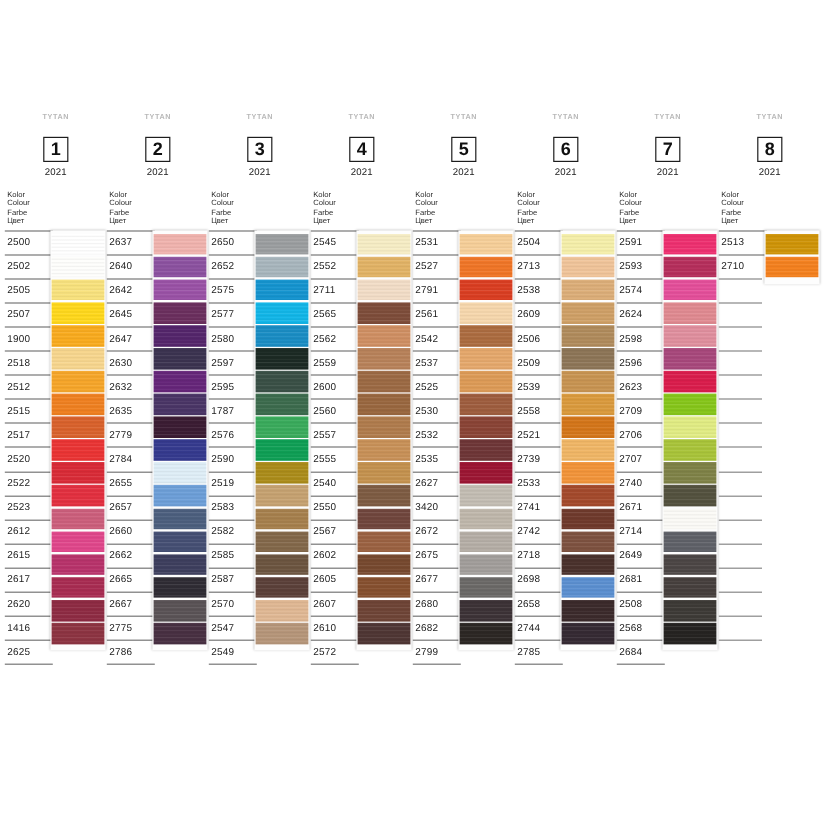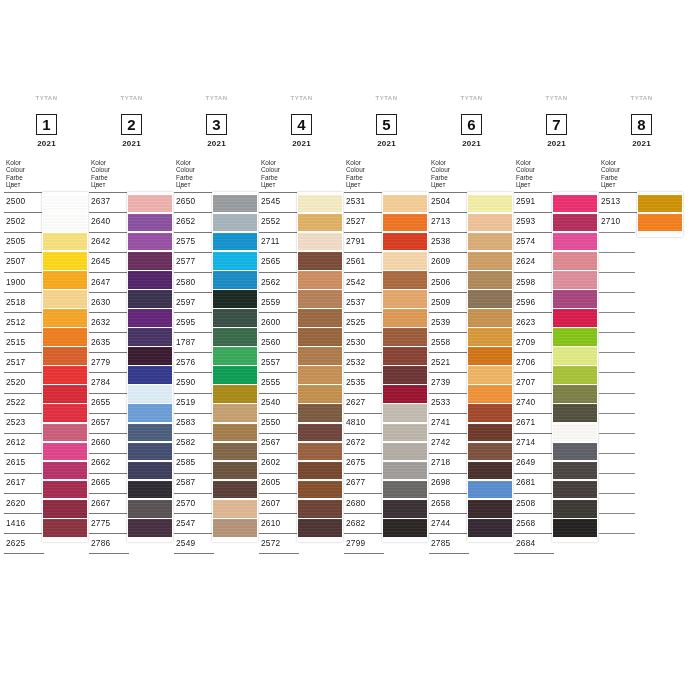--- a/index.html
+++ b/index.html
@@ -44,21 +44,21 @@
     line-height: 19px;
     font-size: 15px;
     font-weight: bold;
     color: #101010;
     text-align: center;
     font-family: "Liberation Sans", sans-serif;
   }
   .year {
     text-align: center;
     font-size: 8px;
-    font-weight: bold;
+    font-weight: normal;
     color: #1a1a1a;
     margin-top: 4px;
     letter-spacing: 0.2px;
   }
   .langhdr {
     margin-top: 11px;
     font-size: 6.4px;
     line-height: 7.4px;
     color: #2a2a2a;
     padding-left: 2px;
@@ -513,21 +513,21 @@
           <div class="row">
             <span class="code">2532</span>
           </div>
           <div class="row">
             <span class="code">2535</span>
           </div>
           <div class="row">
             <span class="code">2627</span>
           </div>
           <div class="row">
-            <span class="code">4810</span>
+            <span class="code">3420</span>
           </div>
           <div class="row">
             <span class="code">2672</span>
           </div>
           <div class="row">
             <span class="code">2675</span>
           </div>
           <div class="row">
             <span class="code">2677</span>
           </div>

